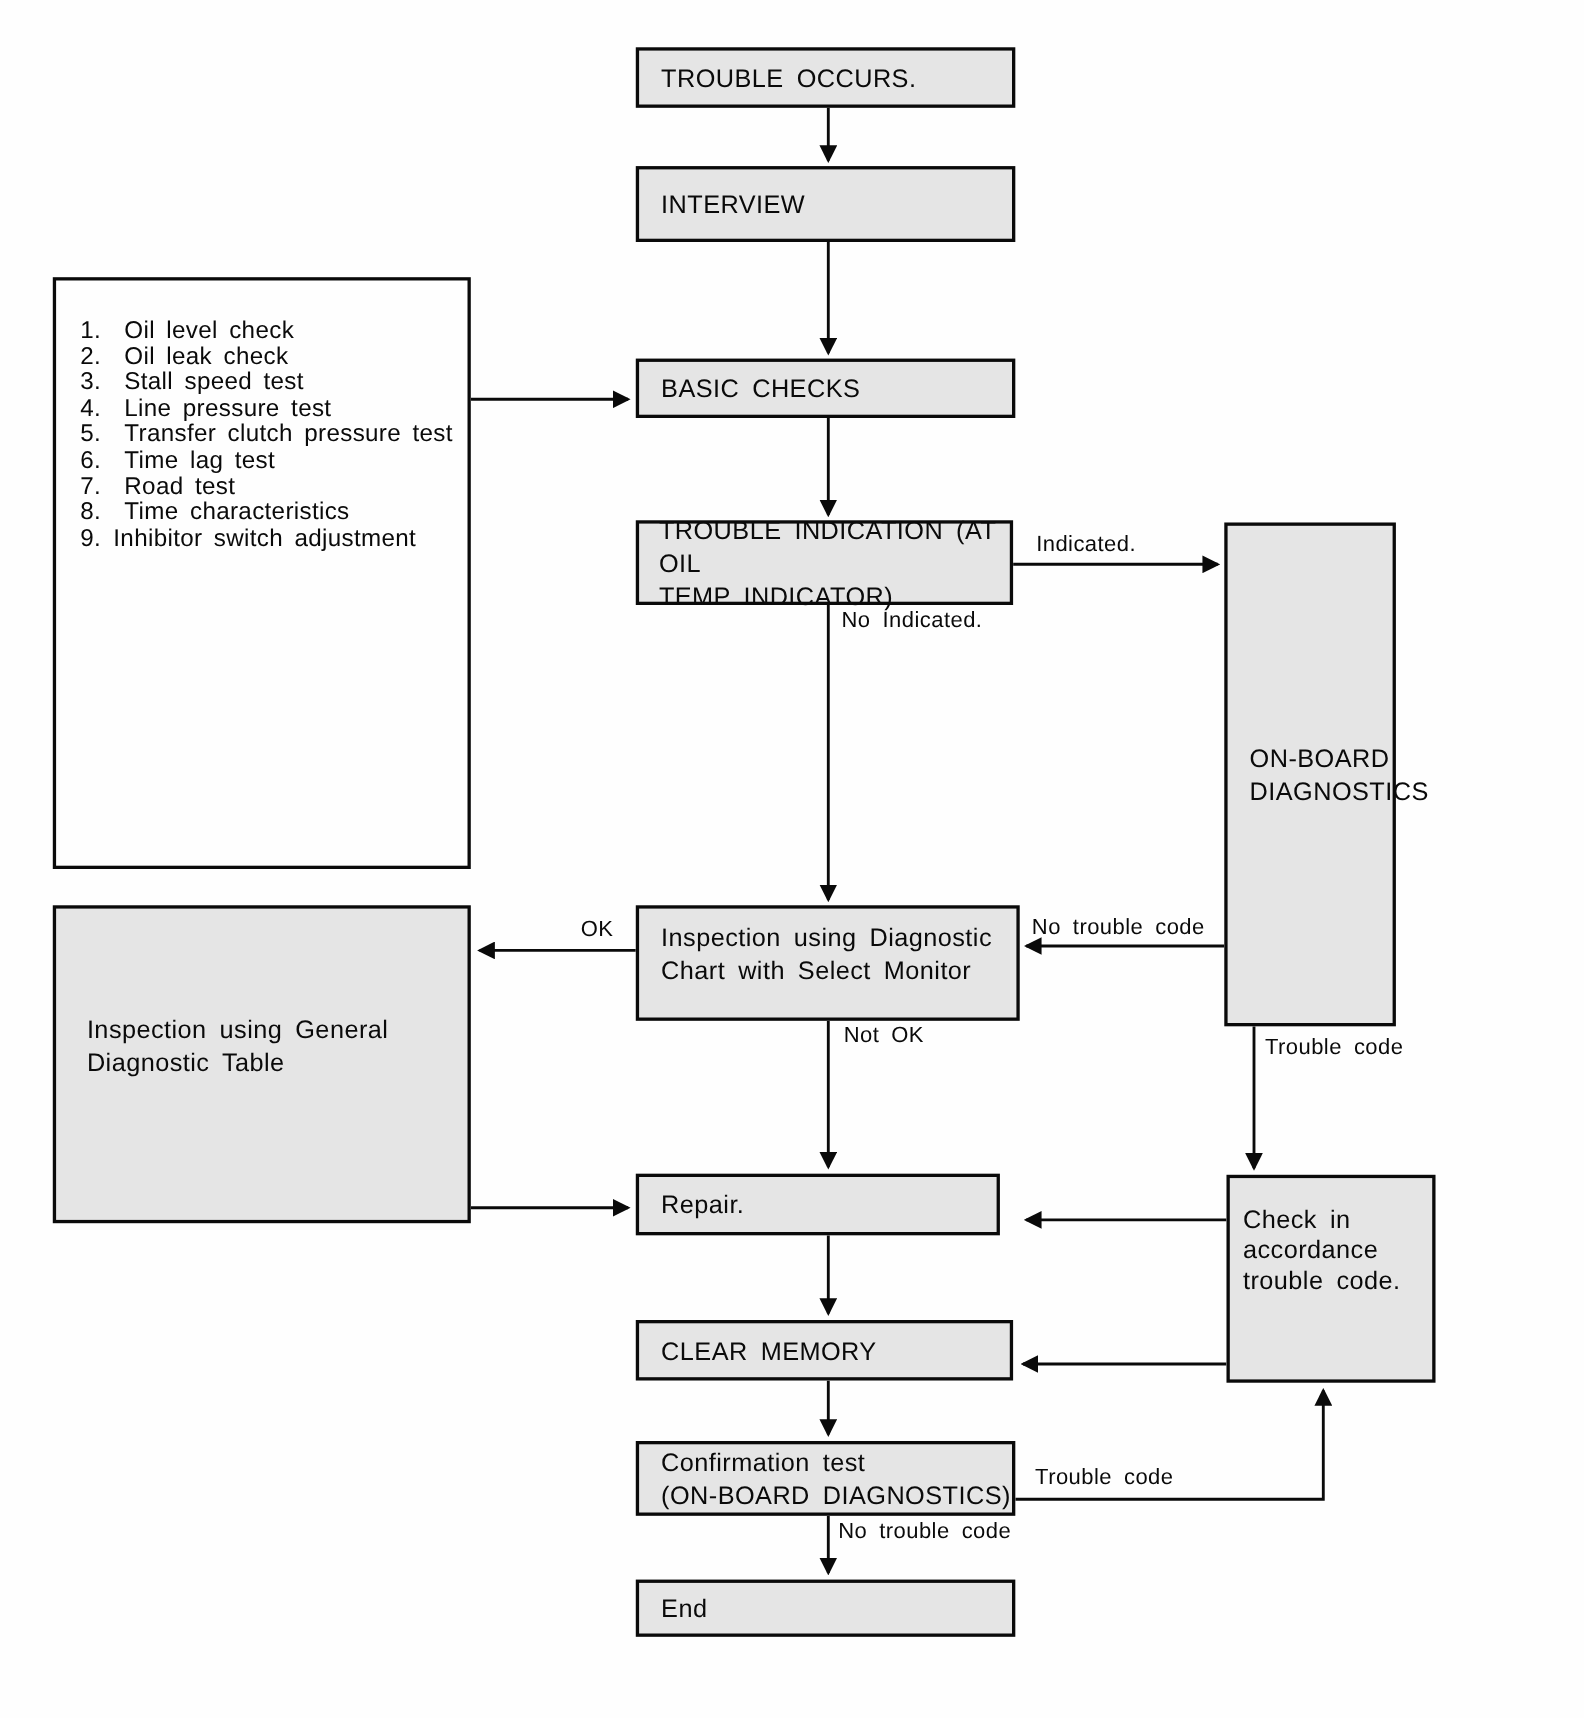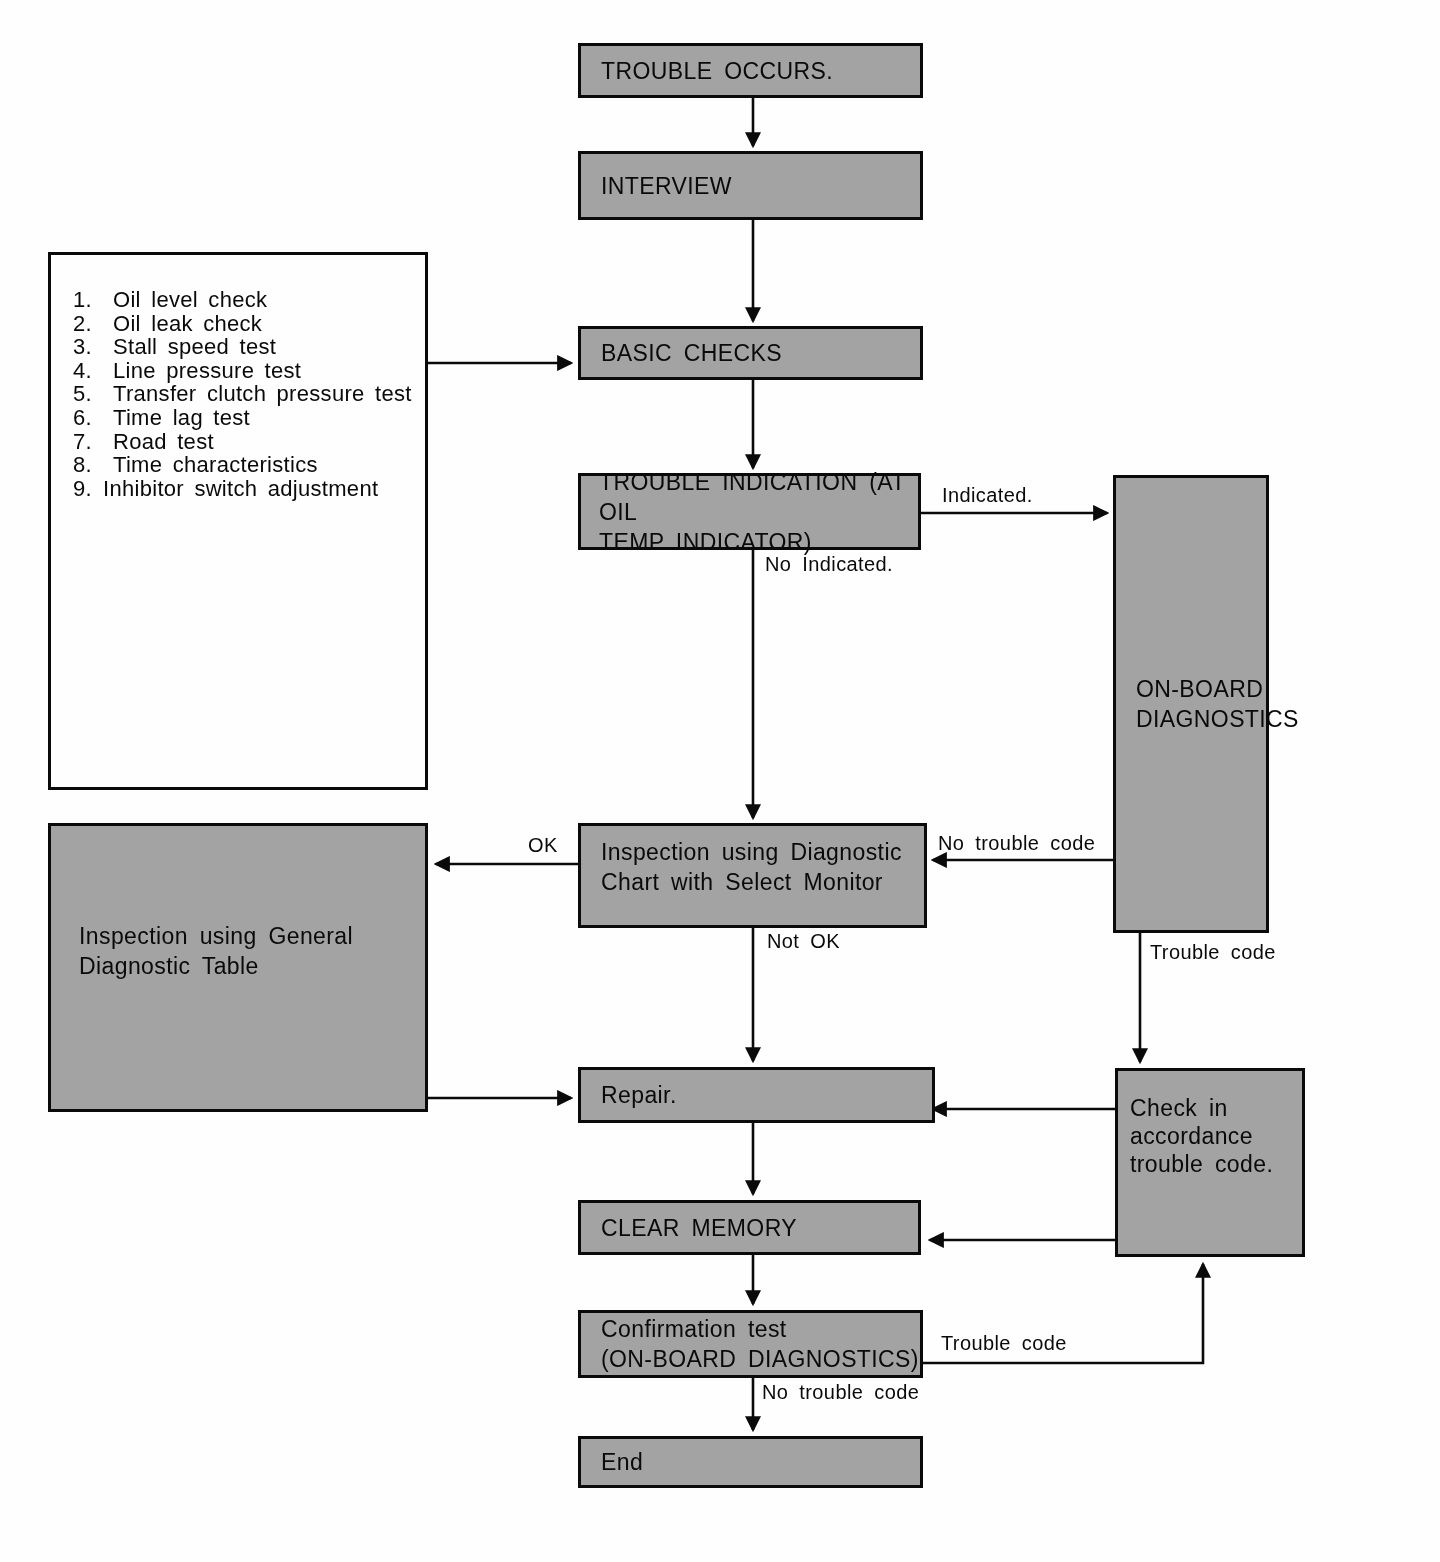--- a/index.html
+++ b/index.html
@@ -9,21 +9,21 @@
     background:#fefefe;
     font-family:"Liberation Sans", sans-serif;
     color:#0a0a0a;
     overflow:hidden;
   }
   #wires{position:absolute;left:0;top:0;width:1440px;height:1562px;}
   .node{
     position:absolute;
     box-sizing:border-box;
     border:3px solid #0a0a0a;
-    background:#a3a3a3;
+    background:#e5e5e5;
     display:flex;
     flex-direction:column;
     justify-content:center;
     padding-left:20px;
     font-size:23px;
     letter-spacing:.4px;
     word-spacing:5px;
     line-height:30px;
   }
   .node .ln{display:block;}
@@ -98,21 +98,21 @@
   <div class="node" style="left:578px;top:473px;width:343px;height:77px;padding-left:18px">
     <span class="ln">TROUBLE INDICATION (AT OIL</span>
     <span class="ln">TEMP INDICATOR)</span>
   </div>
 
   <div class="node top-align" style="left:578px;top:823px;width:349px;height:105px;padding-top:11px">
     <span class="ln">Inspection using Diagnostic</span>
     <span class="ln">Chart with Select Monitor</span>
   </div>
 
-  <div class="node" style="left:578px;top:1067px;width:357px;height:56px">
+  <div class="node" style="left:578px;top:1067px;width:331px;height:56px">
     <span class="ln">Repair.</span>
   </div>
 
   <div class="node" style="left:578px;top:1200px;width:343px;height:55px">
     <span class="ln">CLEAR MEMORY</span>
   </div>
 
   <div class="node" style="left:578px;top:1310px;width:345px;height:68px">
     <span class="ln">Confirmation test</span>
     <span class="ln">(ON-BOARD DIAGNOSTICS)</span>

